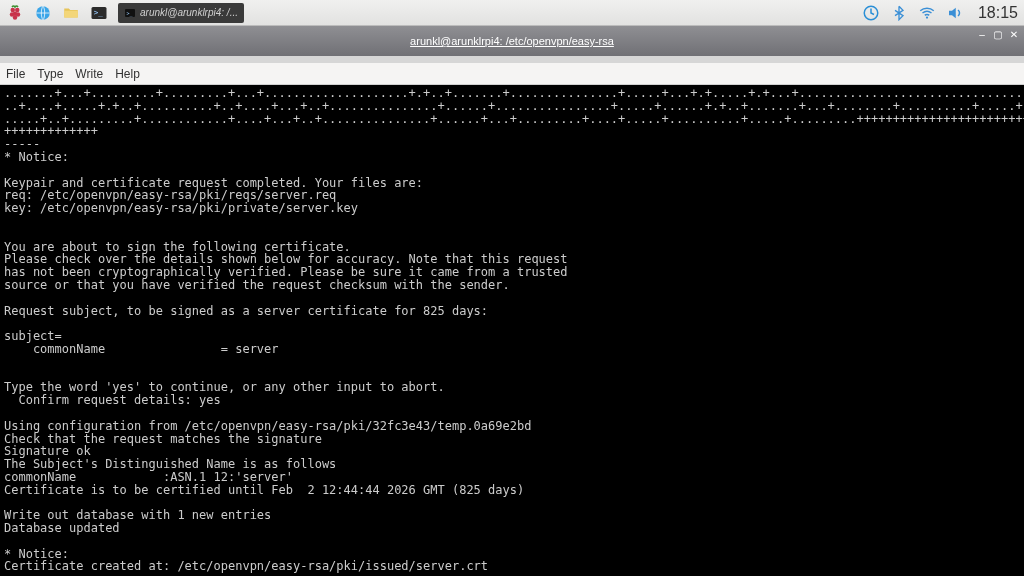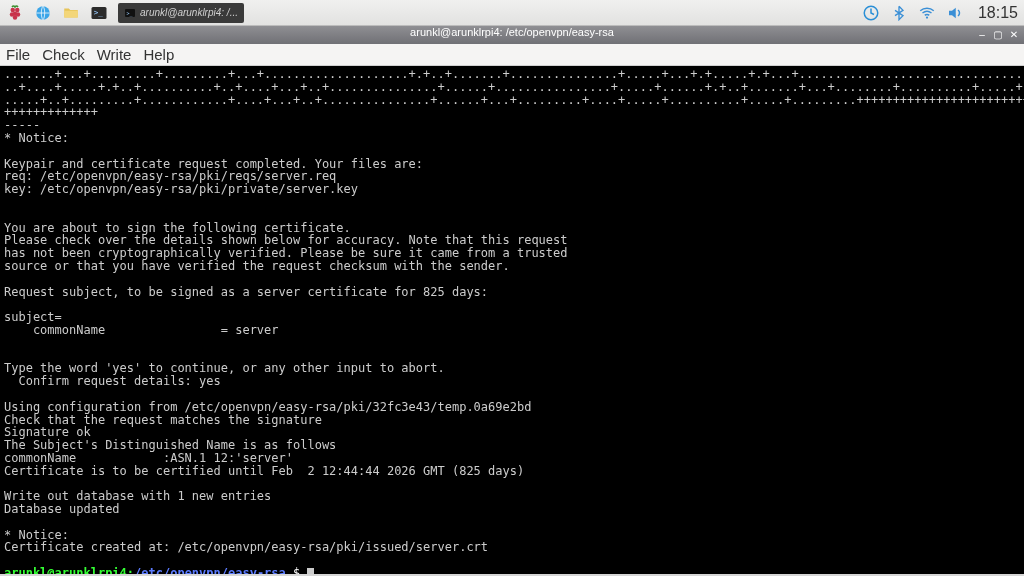--- a/index.html
+++ b/index.html
@@ -13,29 +13,30 @@
   .panel-left { margin-right: auto; }
   .icon { width: 18px; height: 18px; display: flex; align-items: center; justify-content: center; }
   .task-btn {
     height: 20px; padding: 0 6px; display: flex; align-items: center; gap:4px;
     background: #2b2b2b; color:#d0d0d0; font-size: 10px; border-radius:2px;
   }
   .task-btn.active { background:#3a3a3a;font-style:italic; }
   .task-btn .mini { width:12px;height:12px; }
   .clock { font-size: 16px; color:#333; margin-left:4px;}
   .titlebar {
-    height:18px; background: linear-gradient(#8f8f93,#707075);
-    color:#fff; font-size:11px; display:flex; justify-content:center;
+    height:30px; background: linear-gradient(#8f8f93,#707075);
+    color:#fff; font-size:11px; display:flex; align-items:center; justify-content:center;
     position:relative;
+    text-decoration:underline;
   }
   .win-ctrls { position:absolute; right:4px; top:2px; display:flex; gap:4px;}
   .win-ctrls span { width:12px;height:12px; font-size:10px; color:#fff; display:flex;align-items:center;justify-content:center; cursor:pointer;}
   .menubar {
     height:22px; background:#f5f4f3; border-bottom:1px solid #d0d0d0;
-    display:flex; align-items:center; gap:12px; padding:0 6px; font-size:15px; color:#333;
+    display:flex; align-items:center; gap:12px; padding:0 6px; font-size:12px; color:#333;margin-top:7px;
   }
   .menubar span { cursor:default; }
   .terminal {
     background:#000; color:#ccc; font-family: "DejaVu Sans Mono","Liberation Mono",monospace;
     font-size:12px; line-height:12.8px; white-space:pre; padding:2px 4px;
     height: calc(576px - 26px - 18px - 22px - 2px); overflow:hidden;
   }
   .prompt-user { color:#33ff33; font-weight:bold;}
   .prompt-path { color:#5c7cff; font-weight:bold;}
   .prompt-dollar { color:#fff;}
@@ -120,20 +121,20 @@
   <span>arunkl@arunklrpi4: /etc/openvpn/easy-rsa</span>
   <div class="win-ctrls">
     <span>–</span>
     <span>▢</span>
     <span>✕</span>
   </div>
 </div>
 
 <div class="menubar">
   <span>File</span>
-  <span>Check</span>
+  <span>Type</span>
   <span>Write</span>
   <span>Help</span>
 </div>
 
 <div class="terminal" id="term"><div>.......+...+.........+.........+...+....................+.+..+.......+...............+.....+...+.+.....+.+...+......................................+.....+.+.....+.</div><div>..+....+.....+.+..+..........+..+....+...+..+...............+......+................+.....+......+.+..+.......+...+........+..........+.....+.+......+.....+...+.....</div><div>.....+..+.........+............+....+...+..+...............+......+...+.........+....+.....+..........+.....+.........+++++++++++++++++++++++++++++++++++++++++++++++</div><div>+++++++++++++</div><div>-----</div><div>* Notice:</div><div>&nbsp;</div><div>Keypair and certificate request completed. Your files are:</div><div>req: /etc/openvpn/easy-rsa/pki/reqs/server.req</div><div>key: /etc/openvpn/easy-rsa/pki/private/server.key</div><div>&nbsp;</div><div>&nbsp;</div><div>You are about to sign the following certificate.</div><div>Please check over the details shown below for accuracy. Note that this request</div><div>has not been cryptographically verified. Please be sure it came from a trusted</div><div>source or that you have verified the request checksum with the sender.</div><div>&nbsp;</div><div>Request subject, to be signed as a server certificate for 825 days:</div><div>&nbsp;</div><div>subject=</div><div>    commonName                = server</div><div>&nbsp;</div><div>&nbsp;</div><div>Type the word 'yes' to continue, or any other input to abort.</div><div>  Confirm request details: yes</div><div>&nbsp;</div><div>Using configuration from /etc/openvpn/easy-rsa/pki/32fc3e43/temp.0a69e2bd</div><div>Check that the request matches the signature</div><div>Signature ok</div><div>The Subject's Distinguished Name is as follows</div><div>commonName            :ASN.1 12:'server'</div><div>Certificate is to be certified until Feb  2 12:44:44 2026 GMT (825 days)</div><div>&nbsp;</div><div>Write out database with 1 new entries</div><div>Database updated</div><div>&nbsp;</div><div>* Notice:</div><div>Certificate created at: /etc/openvpn/easy-rsa/pki/issued/server.crt</div><div>&nbsp;</div><div><span class="prompt-user">arunkl@arunklrpi4</span><span class="prompt-user">:</span><span class="prompt-path">/etc/openvpn/easy-rsa</span><span class="prompt-dollar"> $ </span><span class="cursor"></span></div></div>
 
 <div class="footer-gap"></div>
 
 </body></html>

